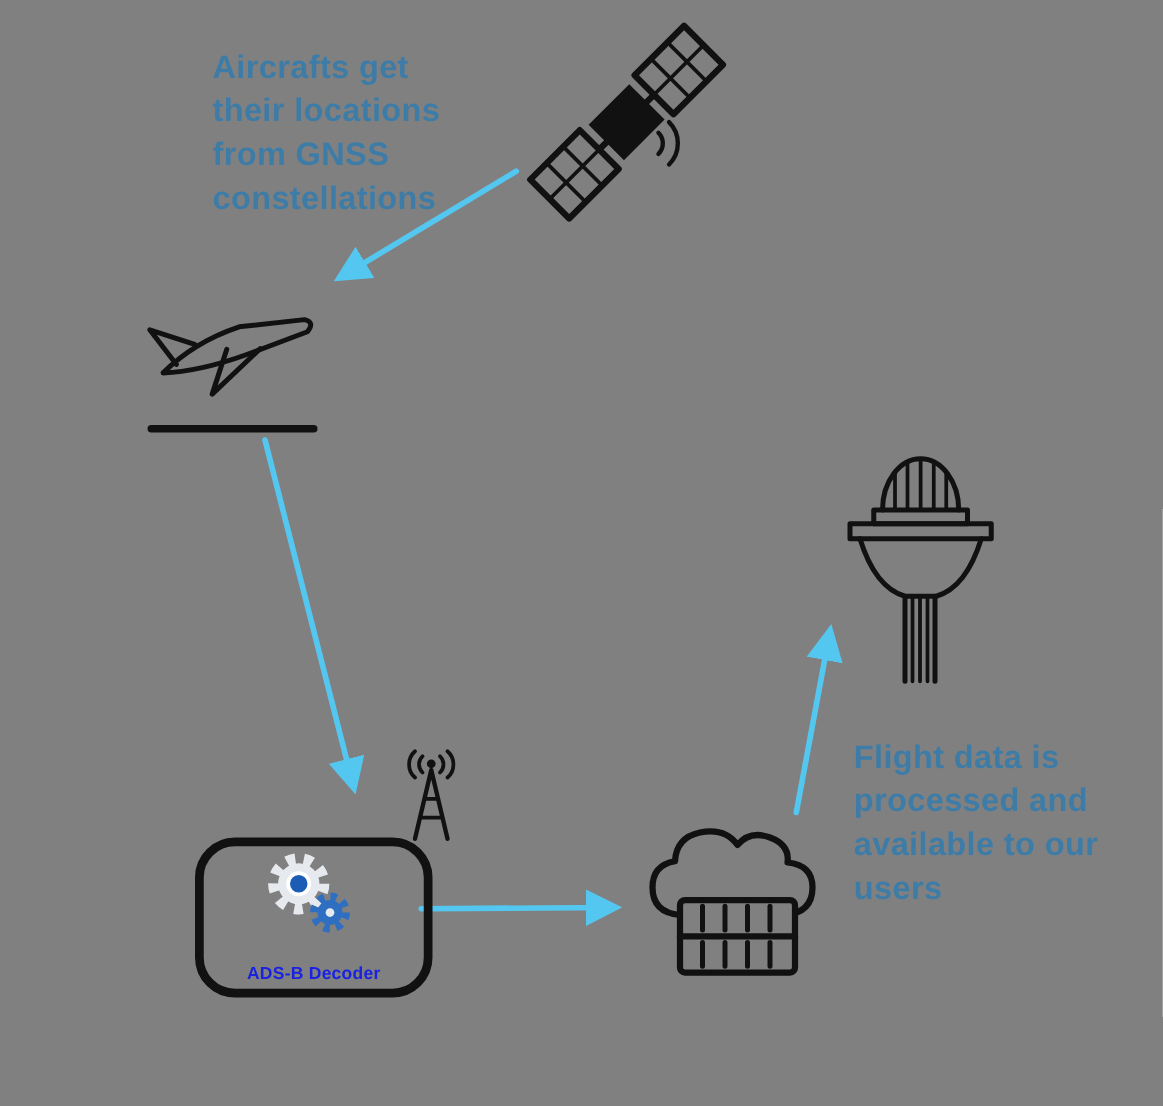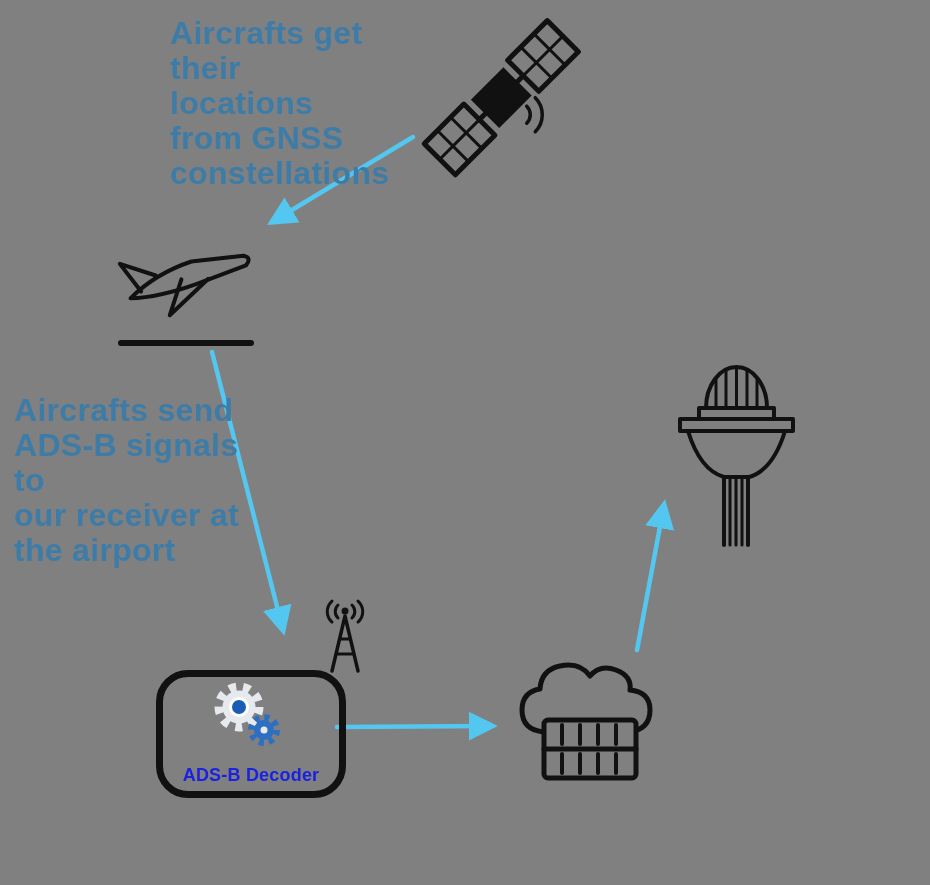--- a/index.html
+++ b/index.html
@@ -11,24 +11,25 @@
     position: relative;
     width: 930px; height: 885px;
     background: var(--background, #808080);
     overflow: hidden;
   }
   .abs { position: absolute; }
   .note {
     position: absolute;
     color: var(--text, #3e7ca8);
     font-weight: bold;
-    font-size: 32px;
+    font-size: 26px;
     line-height: 35px;
     letter-spacing: 0.3px;
     white-space: pre-line;
+    margin-top: 20px;
   }
   svg { display: block; overflow: visible; }
   .stroke { stroke: var(--icon, #111); fill: none; stroke-linecap: round; stroke-linejoin: round; }
   .s3  { stroke-width: 3; }
   .s35 { stroke-width: 3.5; }
   .s4  { stroke-width: 4; }
   .s5  { stroke-width: 5; }
   .s6  { stroke-width: 6; }
   .fillicon { fill: var(--icon, #111); stroke: none; }
   .bgfill { fill: var(--background, #808080); }
@@ -46,21 +47,21 @@
     width: 176px; height: 114px;
     border: 7px solid var(--icon, #111);
     border-radius: 32px;
   }
   #decoder-label {
     position: absolute;
     left: 0; right: 0; bottom: 5px;
     text-align: center;
     color: var(--decoder-label, #1a22e0);
     font-weight: bold;
-    font-size: 18px;
+    font-size: 14px;
     letter-spacing: 0.2px;
   }
 </style>
 </head>
 <body>
 
 <div id="canvas">
 
   <svg class="abs" style="left:0; top:0;" width="930" height="885" viewBox="0 0 930 885">
     <defs>
@@ -99,24 +100,20 @@
 
   <svg class="abs" style="left:105px; top:202px;" width="168" height="150" viewBox="0 0 168 150">
     <g transform="rotate(-14 82 75)" class="stroke s4">
       <path d="M22,82 Q52,64 90,61 L142,68 Q150,72 142,78 L90,84 Q50,88 22,82 Z"></path>
       <path d="M34,78 L20,46 L52,66"></path>
       <path d="M76,76 L56,108 L102,82"></path>
     </g>
     <line x1="16" y1="141" x2="146" y2="141" class="stroke s6"></line>
   </svg>
 
-  <div class="note" style="left:14px; top:393px; width:228px;">Aircrafts send
-ADS-B signals to
-our receiver at
-the airport</div>
 
   <svg class="abs" style="left:317px; top:597px;" width="56" height="78" viewBox="0 0 56 78">
     <circle cx="28" cy="14" r="3.5" class="fillicon"></circle>
     <path d="M21,8 a9,9 0 0 0 0,13" class="stroke s3"></path>
     <path d="M15,4 a14,14 0 0 0 0,21" class="stroke s3"></path>
     <path d="M35,8 a9,9 0 0 1 0,13" class="stroke s3"></path>
     <path d="M41,4 a14,14 0 0 1 0,21" class="stroke s3"></path>
     <path d="M28,19 L15,74 M28,19 L41,74" class="stroke s35"></path>
     <path d="M23,42 L33,42 M20,57 L36,57" class="stroke s3"></path>
   </svg>
@@ -148,15 +145,19 @@
   <svg class="abs" style="left:676px; top:356px;" width="122" height="196" viewBox="0 0 122 196">
     <path d="M30,52 a30.5,41 0 0 1 61,0" class="stroke s4"></path>
     <path d="M40,22 L40,52 M50,13.5 L50,52 M60.5,11 L60.5,52 M71,13.5 L71,52 M81,22 L81,52" class="stroke s3"></path>
     <rect x="23" y="52" width="75" height="11" class="stroke s4"></rect>
     <rect x="4" y="63" width="113" height="12" class="stroke s4"></rect>
     <path d="M12,75 Q24,114 48,121 L73,121 Q97,114 109,75" class="stroke s4"></path>
     <path d="M48,121 L48,189 M72,121 L72,189" class="stroke s4"></path>
     <path d="M54,121 L54,189 M60,121 L60,189 M66,121 L66,189" class="stroke s3"></path>
   </svg>
 
+  <div class="note" style="left:683px; top:568px; width:215px;">Flight data is
+processed and
+available to our
+users</div>
 
 
 </div>
 
 </body></html>

